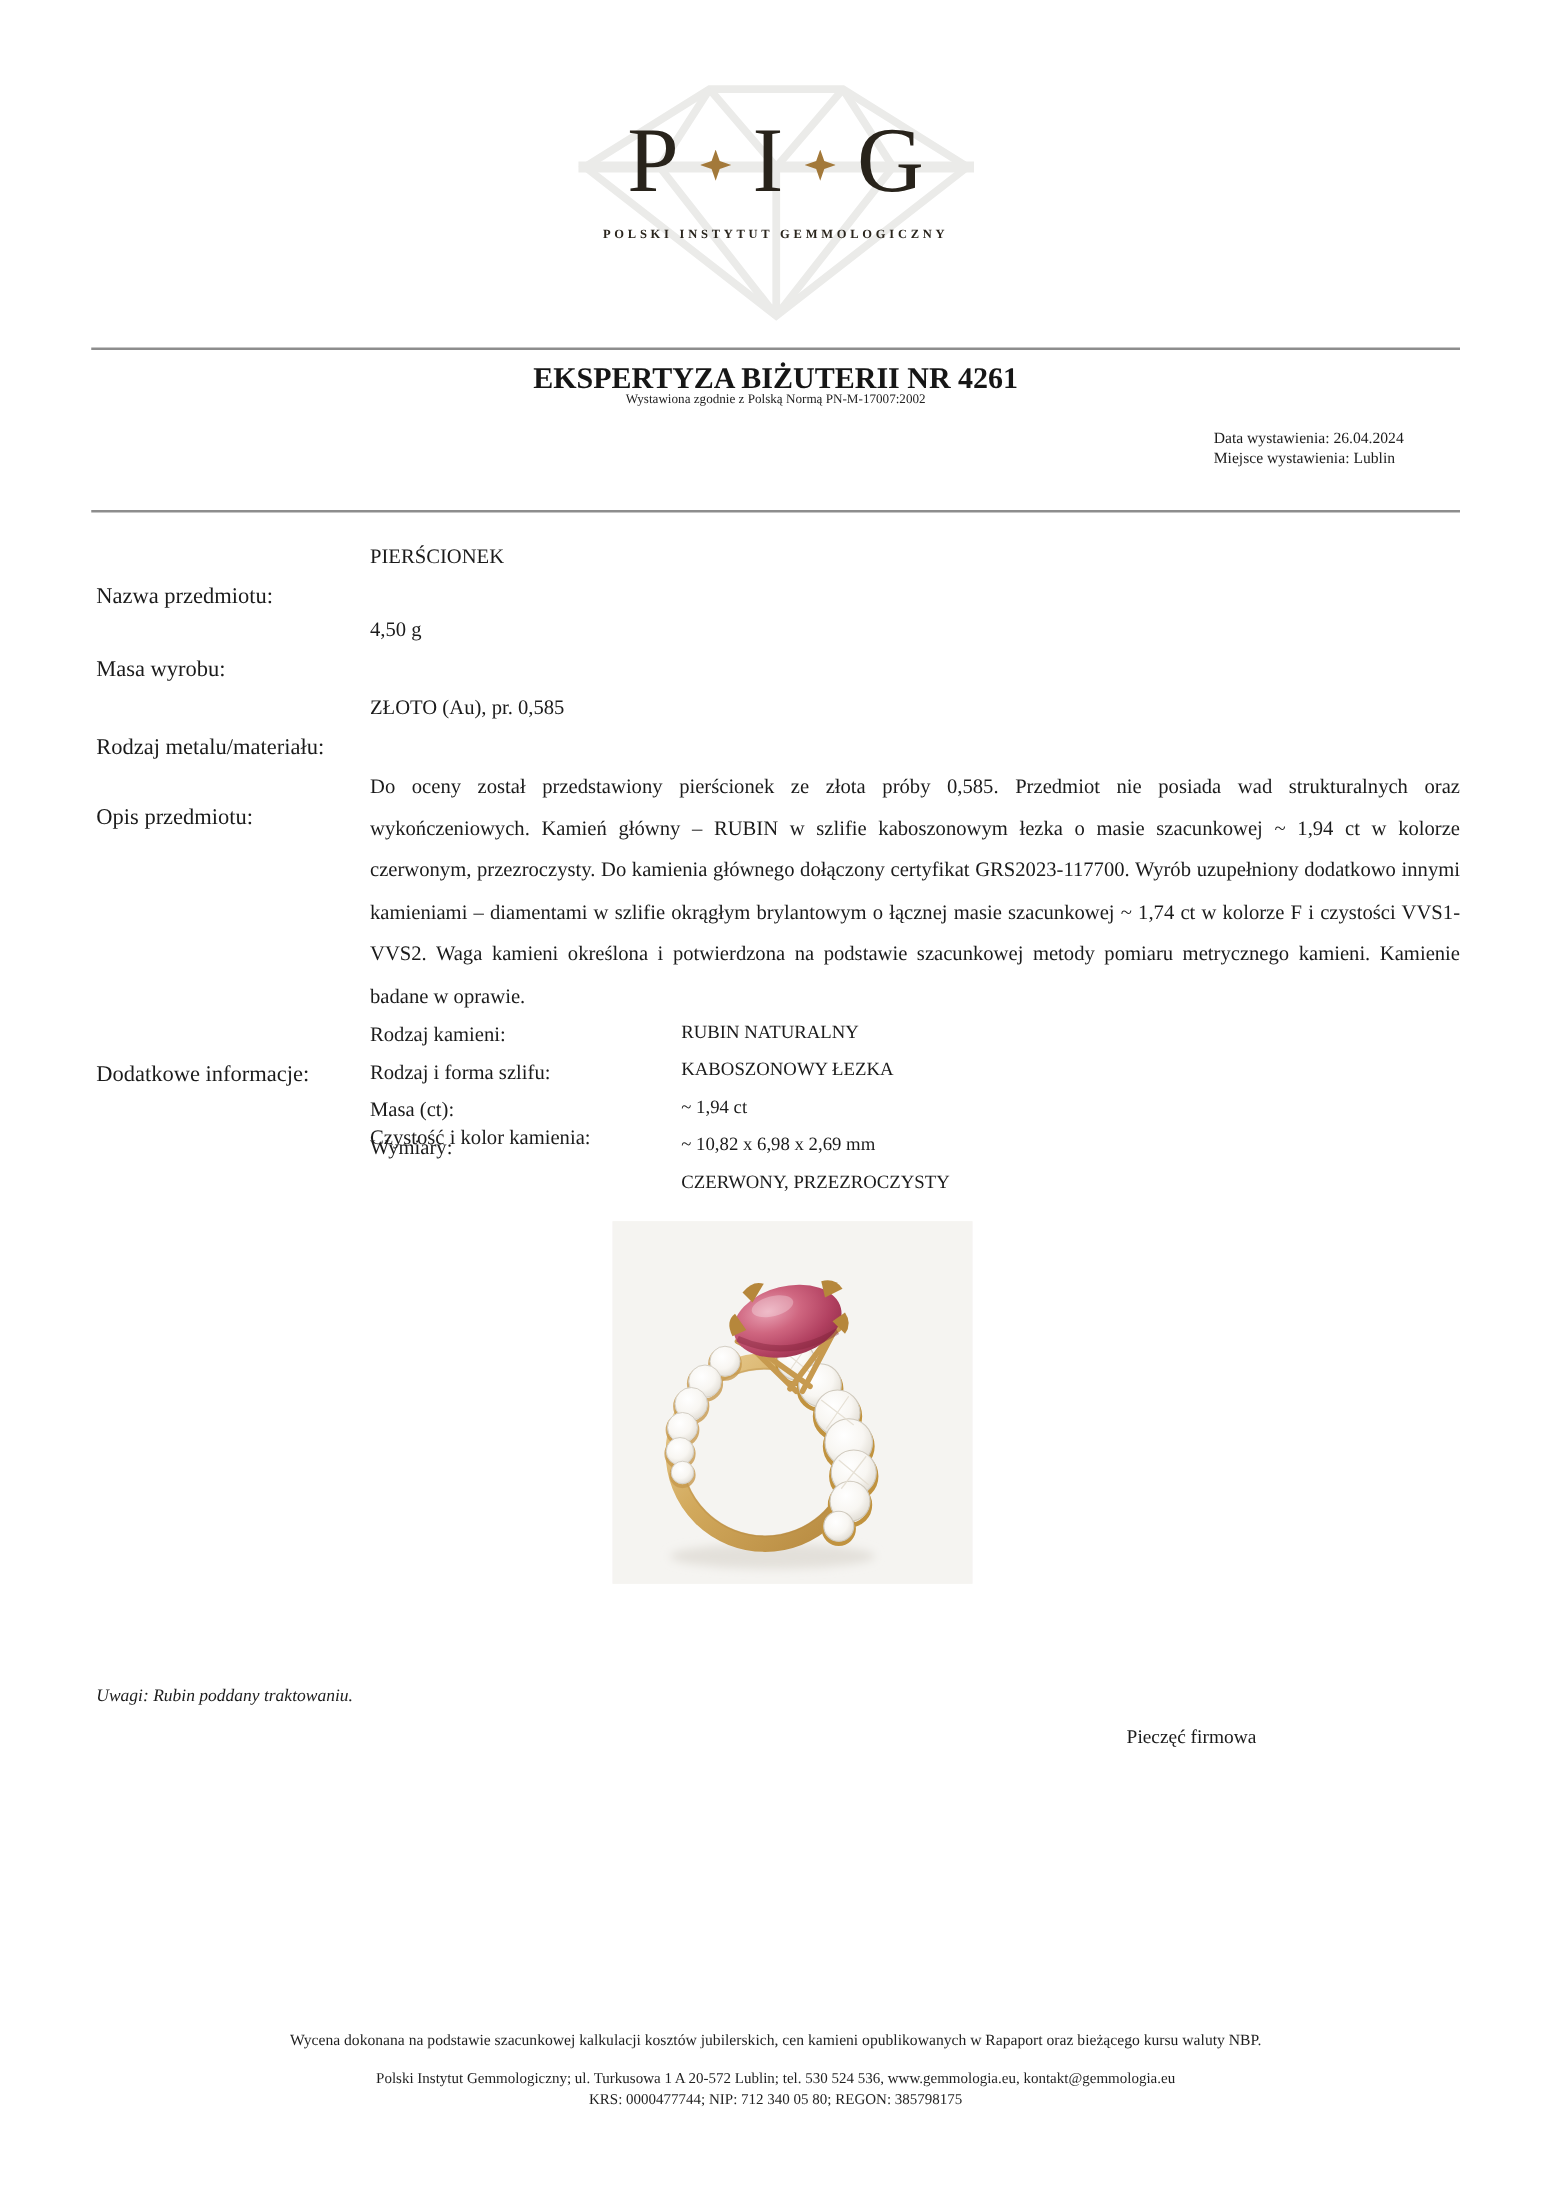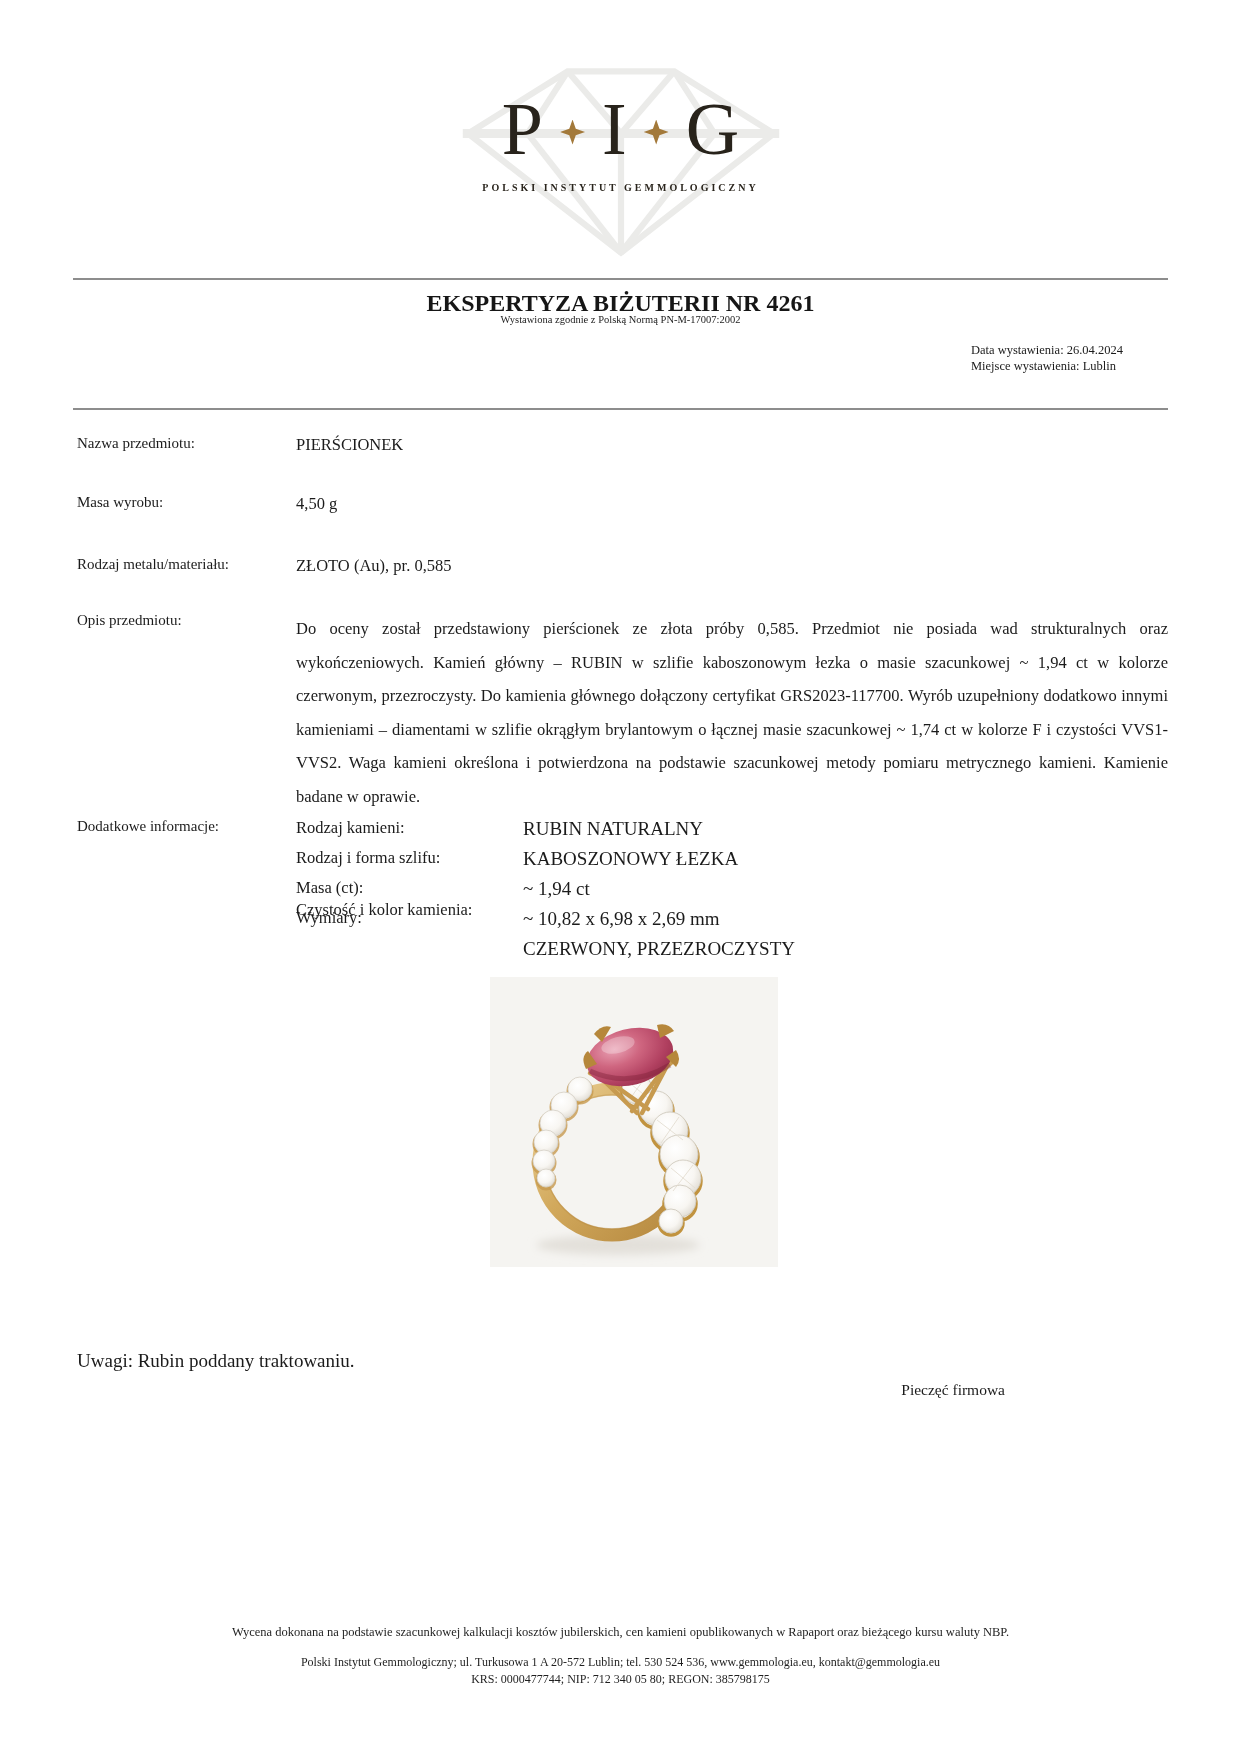--- a/index.html
+++ b/index.html
@@ -35,37 +35,37 @@
     position:absolute; top:290px; left:0; width:100%; text-align:center;
     font-size:24px; font-weight:700; color:#161616;
   }
   .doc-subtitle {
     position:absolute; top:314px; left:0; width:100%; text-align:center;
     font-size:10.5px; font-weight:400; color:#222;
   }
   .issue-info { position:absolute; top:343px; right:118px; font-size:12.5px; line-height:15.5px; }
 
   
-  .flabel { position:absolute; left:77px; font-size:15px; }
+  .flabel { position:absolute; left:77px; font-size:18px;margin-top:31px; }
   .fvalue { position:absolute; left:296px; font-size:16.5px; }
   .opis-text {
     position:absolute; left:296px; top:612px; width:872px;
     font-size:16.5px; line-height:33.5px; text-align:justify;
   }
   .ai-label { position:absolute; left:296px; font-size:16.5px; }
-  .ai-value { position:absolute; left:523px; font-size:19px; }
+  .ai-value { position:absolute; left:545px; font-size:15px; }
 
   
   .photo-box {
     position:absolute; left:490px; top:977px; width:288px; height:290px;
     background:#f5f4f1;
   }
 
   
-  .remarks { position:absolute; left:77px; top:1350px; font-size:19px; }
+  .remarks { position:absolute; left:77px; top:1350px; font-size:14px;font-style:italic; }
   .stamp { position:absolute; right:236px; top:1381px; font-size:15.5px; }
   .footer-line { position:absolute; left:0; width:100%; text-align:center; color:#1f1f1f; }
   .footer-1 { top:1625px; font-size:12.5px; }
   .footer-2 { top:1655px; font-size:12px; }
   .footer-3 { top:1672px; font-size:12px; }
 </style>
 </head>
 <body>
 
 <div class="page">

